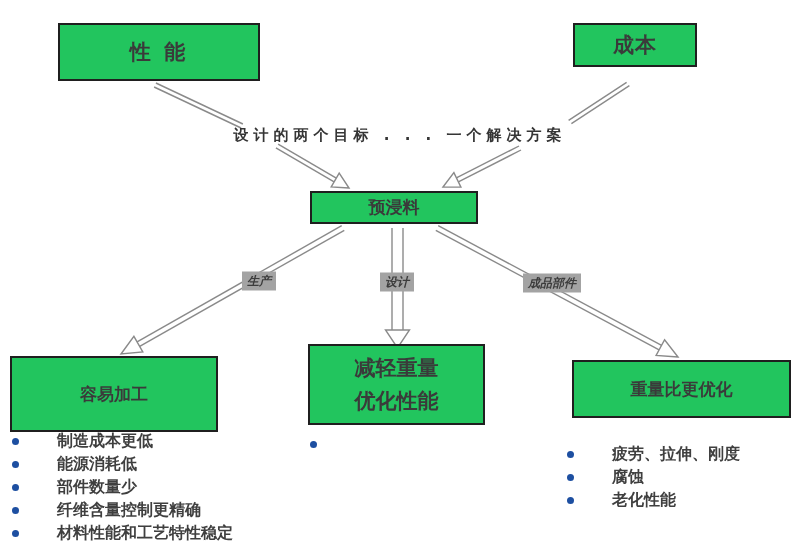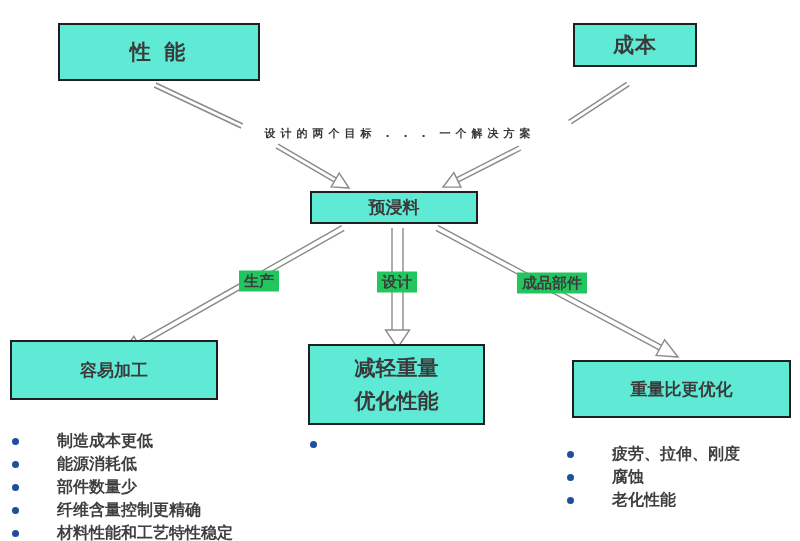--- a/index.html
+++ b/index.html
@@ -15,56 +15,57 @@
     background: #ffffff;
     overflow: hidden;
   }
   .arrow-layer {
     position: absolute;
     left: 0; top: 0;
     width: 800px; height: 541px;
   }
   .box {
     position: absolute;
-    background: #5eead4;
+    background: #22c55e;
     border: 2px solid #1f1f1f;
     display: flex;
     flex-direction: column;
     align-items: center;
     justify-content: center;
     color: #3a3a3a;
     font-weight: 600;
     line-height: 1.55;
   }
   .box-performance { left: 58px;  top: 23px;  width: 202px; height: 58px; font-size: 21px; letter-spacing: 3px; }
   .box-cost        { left: 573px; top: 23px;  width: 124px; height: 44px; font-size: 21px; letter-spacing: 1px; }
   .box-prepreg     { left: 310px; top: 191px; width: 168px; height: 33px; font-size: 17px; }
-  .box-easy       { left: 10px;  top: 340px; width: 208px; height: 60px; font-size: 17px; }
+  .box-easy       { left: 10px;  top: 356px; width: 208px; height: 76px; font-size: 17px; }
   .box-weight     { left: 308px; top: 344px; width: 177px; height: 81px; font-size: 21px; }
   .box-mech       { left: 572px; top: 360px; width: 219px; height: 58px; font-size: 17px; }
   .caption {
     position: absolute;
     left: 0; right: 0;
     top: 126px;
     text-align: center;
-    font-size: 11px;
+    font-size: 15px;
     font-weight: 700;
     letter-spacing: 5px;
     color: #353535;
     white-space: nowrap;
   }
   .branch-label {
     position: absolute;
     transform: translate(-50%, -50%);
-    background: #22c55e;
+    background: #a3a3a3;
     padding: 1px 5px;
-    font-size: 15px;
+    font-size: 12px;
     font-weight: 600;
     color: #3c3c3c;
     white-space: nowrap;
+    font-style: italic;
   }
   .bl-production { left: 259px; top: 281px; }
   .bl-design     { left: 397px; top: 282px; }
   .bl-parts      { left: 552px; top: 283px; }
   .bullet-list {
     position: absolute;
     display: flex;
     flex-direction: column;
   }
   .list-easy   { left: 10px;  top: 431px; }

